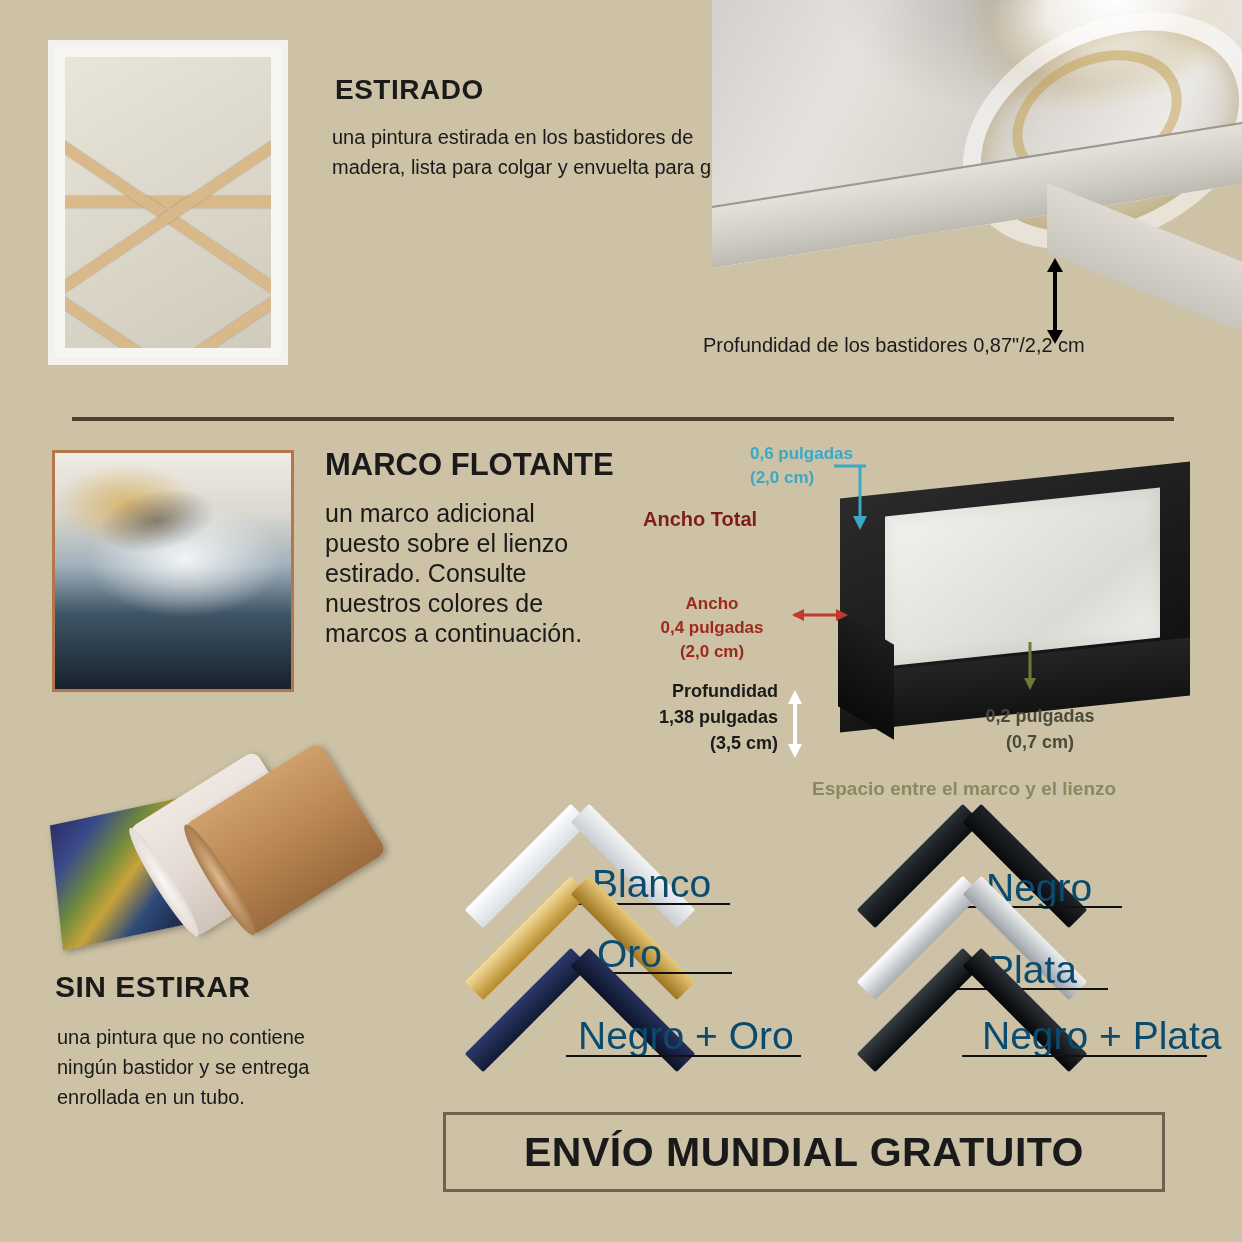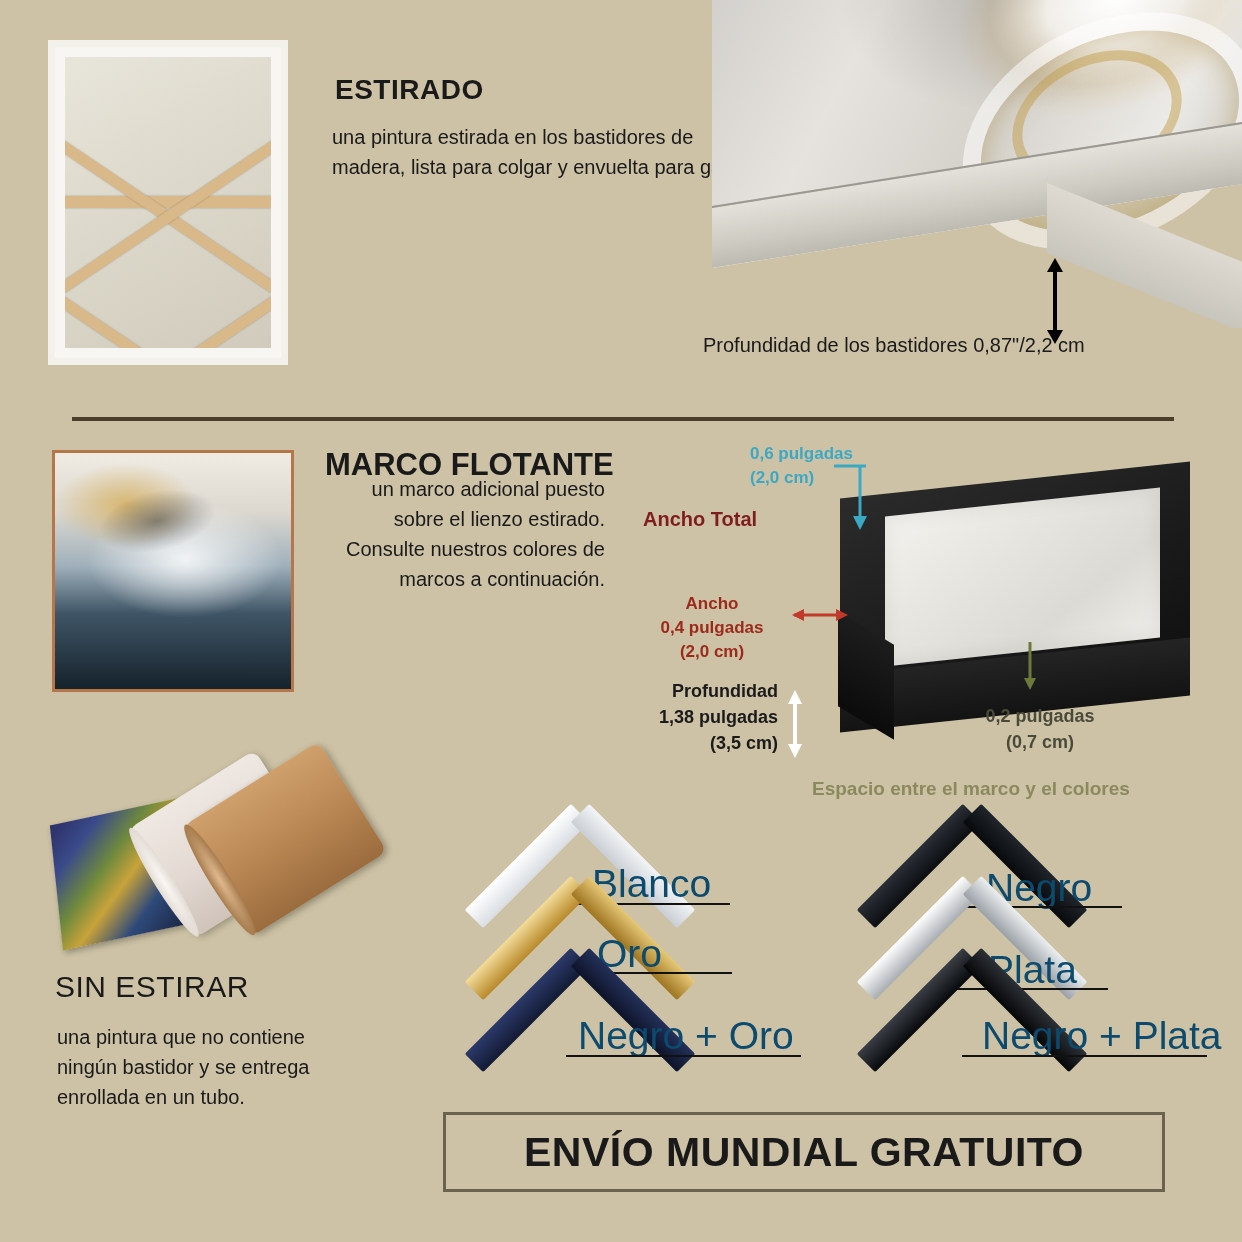--- a/index.html
+++ b/index.html
@@ -114,21 +114,21 @@
       radial-gradient(ellipse 150px 90px at 55% 45%, rgba(255,255,255,.85) 0%, rgba(255,255,255,0) 65%),
       linear-gradient(180deg,#f0ece4 0%,#dcd8d0 25%,#9fb0bb 48%,#3f5566 68%,#16222c 100%);
   }
   #float-photo .streak{
     position:absolute;left:18%;top:16%;width:120px;height:60px;
     background:radial-gradient(ellipse at center, rgba(60,60,60,.55), rgba(60,60,60,0) 70%);
     transform:rotate(-12deg);
   }
 
   #float-title{left:325px;top:447px;font-size:31px;font-weight:bold;}
-  #float-desc{left:325px;top:474px;width:280px;font-size:20px;line-height:30px;text-align:right;}
+  #float-desc{left:325px;top:498px;width:280px;font-size:25px;line-height:30px;}
 
   
   #frame-diagram{left:790px;top:478px;width:412px;height:300px;}
   #fd-outer{
     position:absolute;left:50px;top:2px;width:350px;height:200px;
     background:linear-gradient(160deg,#2b2b2b 0%,#1a1a1a 60%,#101010 100%);
     transform:skewY(-6deg);
   }
   #fd-canvas{
     position:absolute;left:95px;top:24px;width:275px;height:150px;
@@ -183,21 +183,21 @@
     border-radius:10px;
     transform:rotate(-32deg);
     box-shadow:2px 3px 7px rgba(0,0,0,.3);
   }
   #rp-roll2:after{
     content:"";position:absolute;left:-7px;top:0;width:20px;height:130px;
     background:radial-gradient(ellipse at center,#e0b98c,#8e6235);
     border-radius:50%;
   }
 
-  #unstretched-title{left:55px;top:970px;font-size:30px;font-weight:normal;letter-spacing:.5px;}
+  #unstretched-title{left:55px;top:970px;font-size:30px;font-weight:bold;letter-spacing:.5px;}
   #unstretched-desc{left:57px;top:1022px;width:300px;font-size:20px;line-height:30px;}
 
   
   .chev{position:absolute;}
   .chev .arm{
     position:absolute;width:150px;height:26px;border-radius:2px;
   }
   .chev .arm.l{transform:rotate(-45deg);transform-origin:right center;}
   .chev .arm.r{transform:rotate(45deg);transform-origin:left center;}
 
@@ -286,21 +286,21 @@
 (2,0 cm)</div>
 <div class="lbl" id="lbl-ancho-total">Ancho Total</div>
 <div class="lbl" id="lbl-ancho" style="white-space:pre-line;">Ancho
 0,4 pulgadas
 (2,0 cm)</div>
 <div class="lbl" id="lbl-prof" style="white-space:pre-line;">Profundidad
 1,38 pulgadas
 (3,5 cm)</div>
 <div class="lbl" id="lbl-02" style="white-space:pre-line;">0,2 pulgadas
 (0,7 cm)</div>
-<div class="lbl" id="lbl-espacio">Espacio entre el marco y el colores</div>
+<div class="lbl" id="lbl-espacio">Espacio entre el marco y el lienzo</div>
 
 <div class="abs" id="rolled-photo">
   <div id="rp-print"></div>
   <div id="rp-roll1"></div>
   <div id="rp-roll2"></div>
 </div>
 
 <div class="abs" id="unstretched-title">SIN ESTIRAR</div>
 <div class="abs" id="unstretched-desc">una pintura que no contiene ningún bastidor y se entrega enrollada en un tubo.</div>
 

